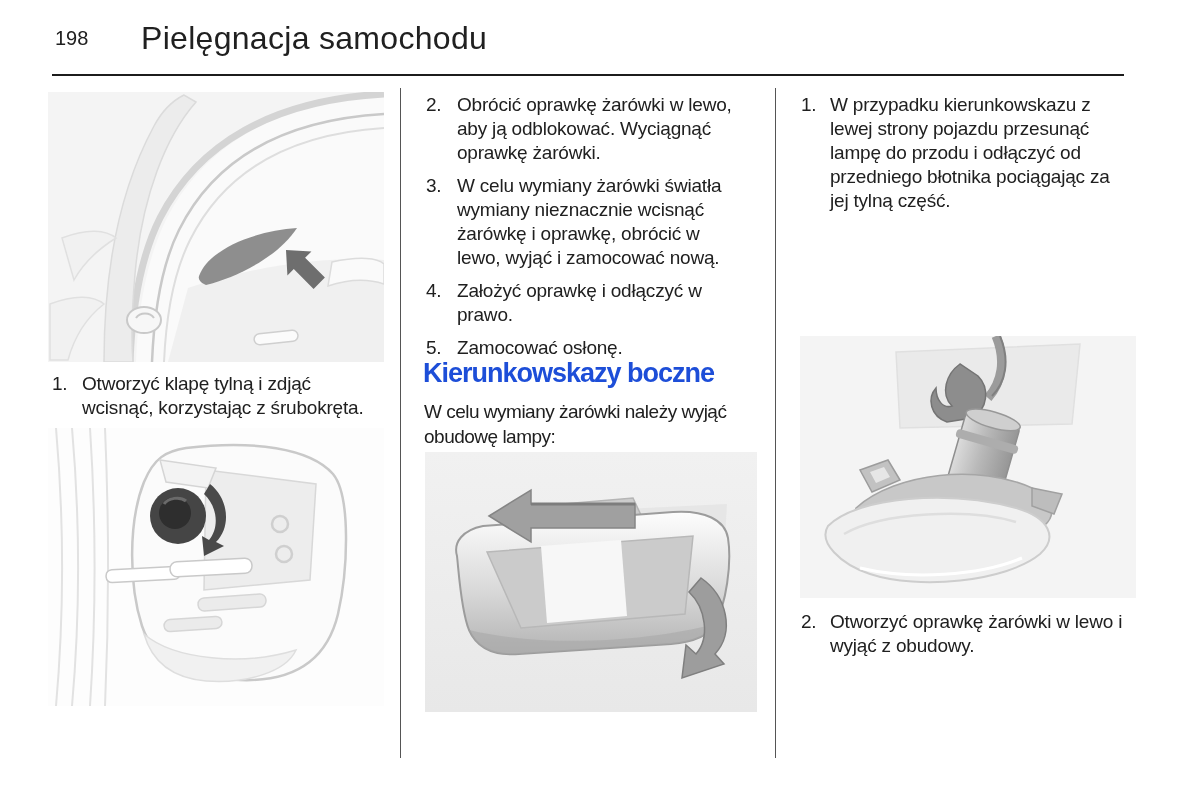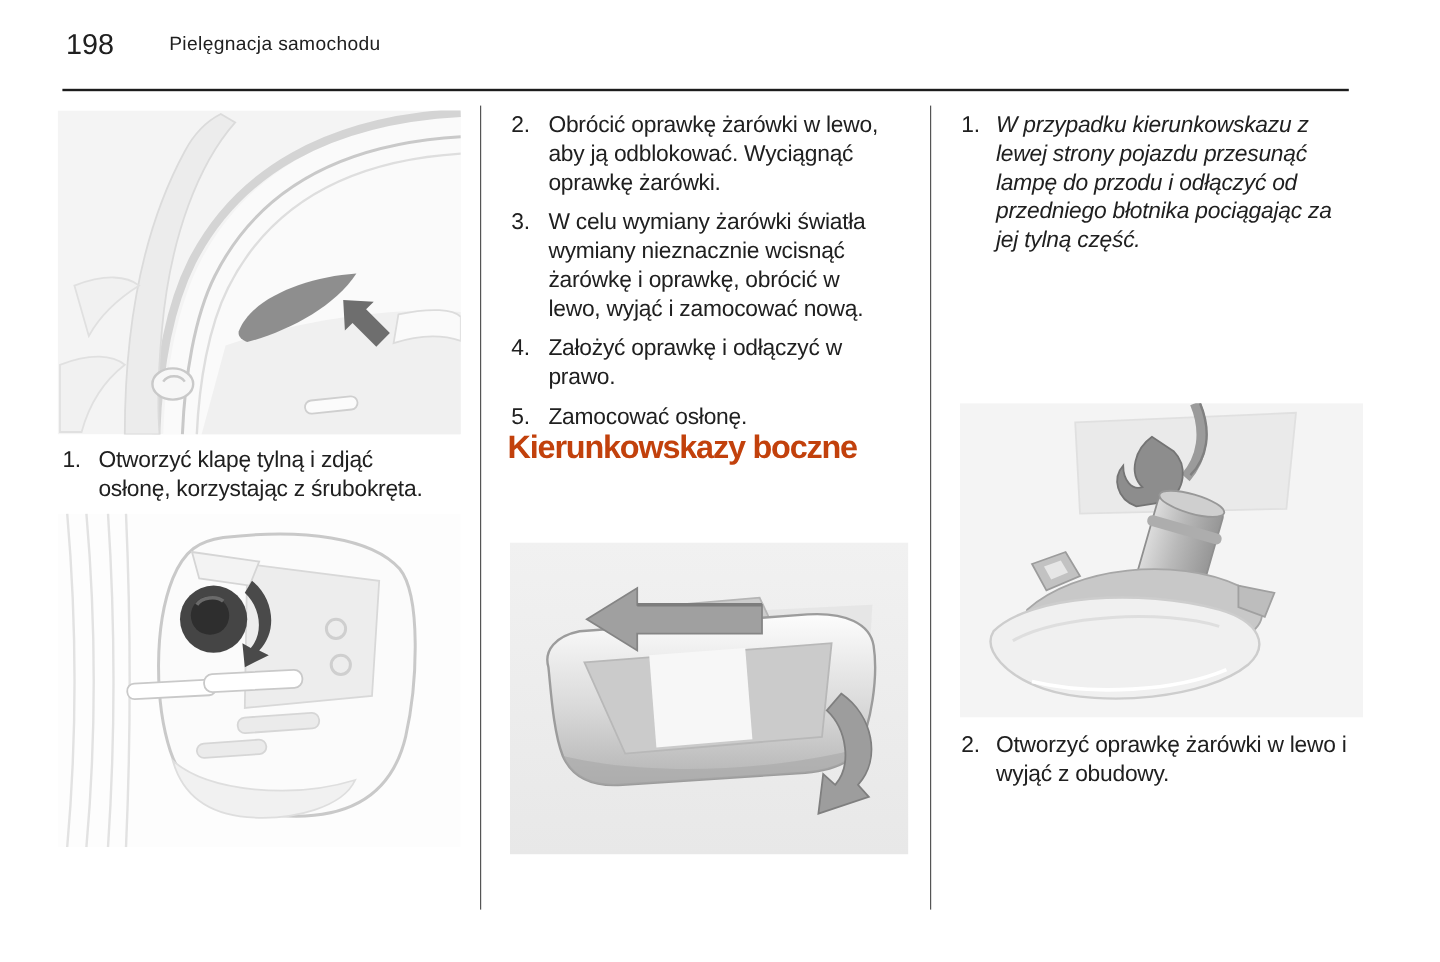--- a/index.html
+++ b/index.html
@@ -1,45 +1,45 @@
 <!DOCTYPE html>
 <html lang="pl"><head>
 <meta charset="utf-8">
 <style>
   html,body{margin:0;padding:0;background:#ffffff;}
   .page{
     position:relative;width:1200px;height:802px;background:#ffffff;
     font-family:"Liberation Sans","DejaVu Sans",sans-serif;color:#202020;overflow:hidden;
   }
-  .page-number{position:absolute;left:55px;top:26px;font-size:24px;line-height:24px;}
-  .chapter-title{position:absolute;left:141px;top:26px;font-size:16px;line-height:24px;letter-spacing:0.3px;}
+  .page-number{position:absolute;left:55px;top:26px;font-size:20px;line-height:24px;}
+  .chapter-title{position:absolute;left:141px;top:26px;font-size:32px;line-height:24px;letter-spacing:0.3px;}
   .header-rule{position:absolute;left:52px;top:74px;width:1072px;height:2px;background:#1c1c1c;}
   .vdivider{position:absolute;top:88px;height:670px;width:1px;background:#555555;}
   .vdiv1{left:400px;}
   .vdiv2{left:775px;}
   .fig{position:absolute;margin:0;padding:0;}
   .fig svg{display:block;}
   .fig1{left:48px;top:92px;width:336px;height:270px;}
   .fig2{left:48px;top:428px;width:336px;height:278px;}
   .fig3{left:425px;top:452px;width:332px;height:260px;}
   .fig4{left:800px;top:336px;width:336px;height:262px;}
   .step{display:flex;font-size:19px;line-height:24px;letter-spacing:-0.2px;}
   .step-num{flex:0 0 30px;}
   .step-body{flex:1;}
   .pos-step-left{position:absolute;left:52px;top:372px;width:322px;}
   .pos-mid-steps{position:absolute;left:426px;top:93px;width:317px;}
   .pos-mid-steps .step{margin-bottom:9px;}
   .pos-mid-steps .step-num{flex-basis:31px;}
-  .section-heading{position:absolute;left:423px;top:358px;margin:0;font-size:27px;line-height:30px;font-weight:700;letter-spacing:-1px;color:#c2410c;}
+  .section-heading{position:absolute;left:423px;top:358px;margin:0;font-size:27px;line-height:30px;font-weight:700;letter-spacing:-1px;color:#1d4ed8;}
   .intro{position:absolute;left:424px;top:399px;width:340px;margin:0;font-size:19px;line-height:25px;letter-spacing:-0.5px;}
   .pos-right-step1{position:absolute;left:801px;top:93px;width:327px;}
   .pos-right-step1 .step-num{flex-basis:29px;}
   .pos-right-step2{position:absolute;left:801px;top:610px;width:327px;}
   .pos-right-step2 .step-num{flex-basis:29px;}
-  .para{margin:0;font-style:italic;}
+  .para{margin:0;}
   .para + .para{margin-top:9px;}
 </style>
 </head>
 <body>
 
 <div class="page">
 
   <div class="page-number">198</div>
   <div class="chapter-title">Pielęgnacja samochodu</div>
   <div class="header-rule"></div>
@@ -63,21 +63,21 @@
       <rect x="206" y="240" width="44" height="11" rx="5.5" fill="#fbfbfb" stroke="#cfcfcf" stroke-width="1.5" transform="rotate(-6 228 245)"></rect>
       <path d="M151,184 C161,157 206,139 249,136 C231,164 190,185 158,193 C153,191 150,188 151,184 Z" fill="#8e8e8e"></path>
       <g transform="translate(238,158) rotate(-45)">
         <polygon points="0,0 -17,19 -8,19 -8,47 8,47 8,19 17,19" fill="#6e6e6e"></polygon>
       </g>
     </svg>
   </figure>
 
   <div class="step pos-step-left">
     <span class="step-num">1.</span>
-    <span class="step-body">Otworzyć klapę tylną i zdjąć osłonę, korzystając z śrubokręta.</span>
+    <span class="step-body">Otworzyć klapę tylną i zdjąć wcisnąć, korzystając z śrubokręta.</span>
   </div>
 
   <figure class="fig fig2">
     <svg viewBox="0 0 336 278" width="336" height="278">
       <rect width="336" height="278" fill="#fdfdfd"></rect>
       <g stroke="#e2e2e2" stroke-width="2" fill="none">
         <path d="M8,0 C16,92 16,188 8,278"></path>
         <path d="M24,0 C32,92 32,188 24,278"></path>
         <path d="M42,0 C48,92 48,188 42,278"></path>
         <path d="M57,0 C61,92 61,188 57,278"></path>
@@ -112,20 +112,21 @@
       <span class="step-num">4.</span>
       <span class="step-body">Założyć oprawkę i odłączyć w prawo.</span>
     </div>
     <div class="step">
       <span class="step-num">5.</span>
       <span class="step-body">Zamocować osłonę.</span>
     </div>
   </div>
 
   <h2 class="section-heading">Kierunkowskazy boczne</h2>
+  <p class="intro">W celu wymiany żarówki należy wyjąć obudowę lampy:</p>
 
   <figure class="fig fig3">
     <svg viewBox="0 0 332 260" width="332" height="260">
       <defs>
         <linearGradient id="figbg3" x1="0" y1="0" x2="0" y2="1">
           <stop offset="0" stop-color="#f1f1f1"></stop>
             <stop offset="1" stop-color="#e8e8e8"></stop>
         </linearGradient>
         <linearGradient id="lampBody" x1="0" y1="0" x2="0" y2="1">
           <stop offset="0" stop-color="#fdfdfd"></stop>

